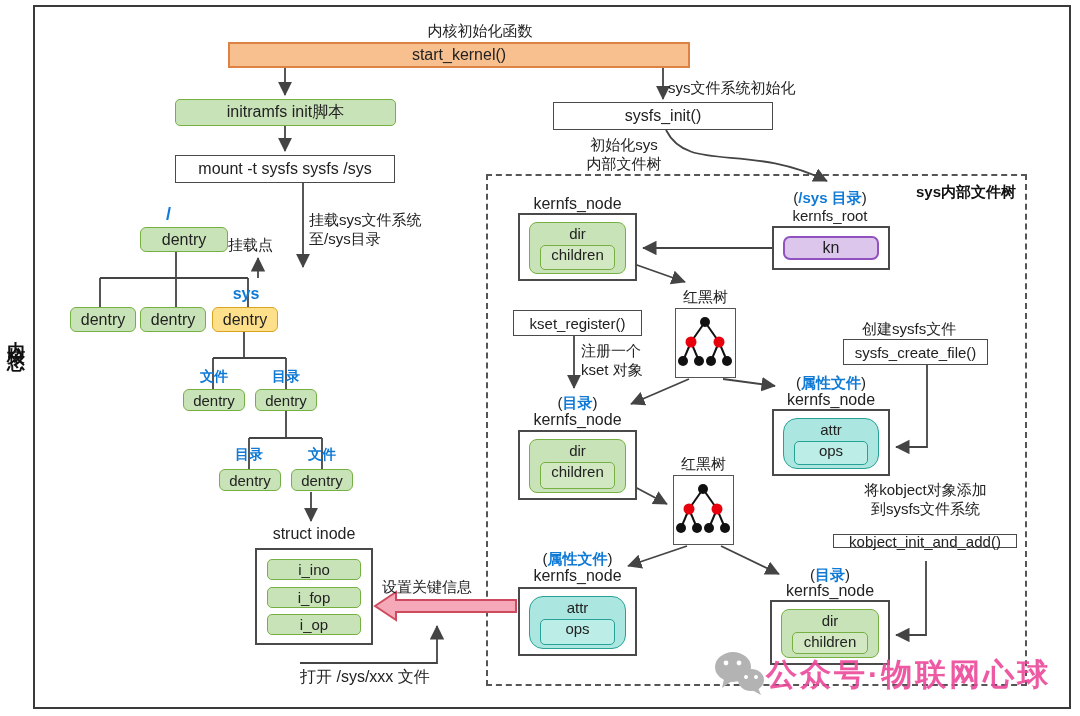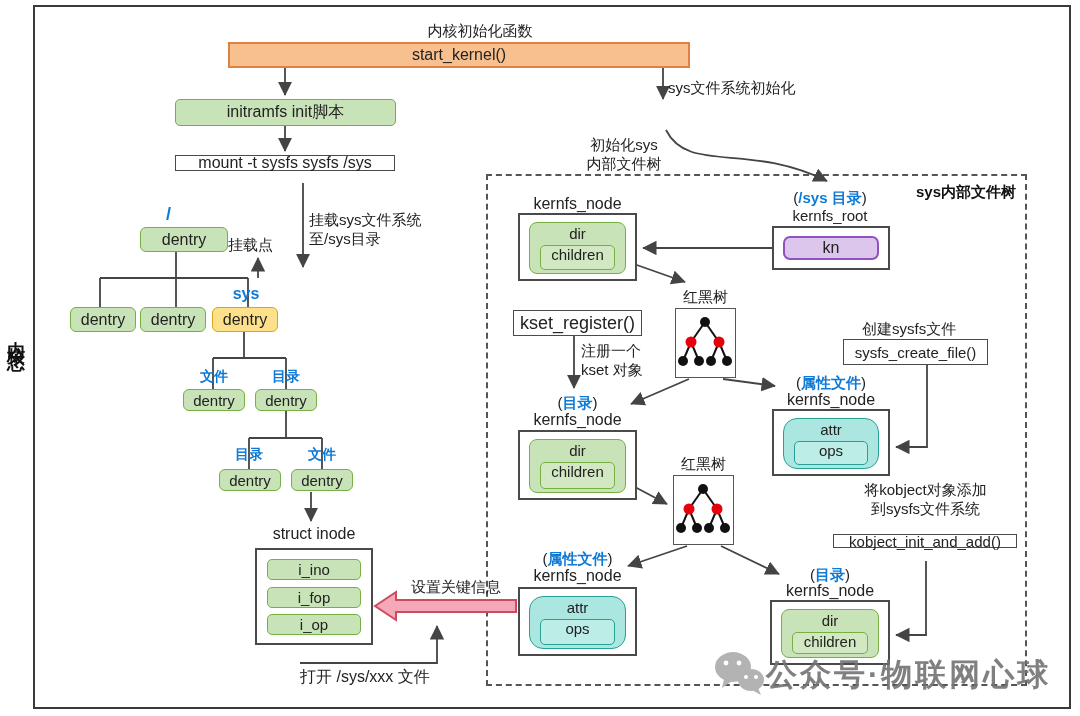--- a/index.html
+++ b/index.html
@@ -26,21 +26,21 @@
   .knode{position:absolute;background:#fff;border:2px solid #4a4a4a;box-sizing:border-box;}
   .gpill{position:absolute;left:9px;right:9px;top:7px;bottom:5px;background:var(--gfill);border:1.7px solid var(--gbord);border-radius:8px;text-align:center;font-size:15px;box-sizing:border-box;}
   .gpill .ptop{height:21px;line-height:21px;}
   .gpill .ipill{position:absolute;left:10px;right:10px;top:22px;bottom:3px;background:var(--gfill2);border:1.6px solid var(--gbord);border-radius:5px;line-height:18px;font-size:15px;box-sizing:border-box;}
   .gpill.teal{background:var(--tfill);border-color:var(--tbord);border-radius:14px;}
   .gpill.teal .ipill{background:var(--tfill2);border-color:var(--tbord);}
   .ppill{position:absolute;left:9px;right:9px;top:8px;bottom:8px;background:#DCC6EC;border:2px solid #9152C0;border-radius:7px;display:flex;align-items:center;justify-content:center;font-size:16px;box-sizing:border-box;}
   .ifield{position:absolute;left:10px;right:10px;height:21px;background:var(--gfill);border:1.6px solid var(--gbord);border-radius:5px;line-height:19px;text-align:center;font-size:15px;box-sizing:border-box;}
   .kmode{position:absolute;left:4px;top:326px;writing-mode:vertical-rl;text-orientation:upright;letter-spacing:6px;font-size:18px;font-weight:bold;color:#111;}
   .treebox{position:absolute;background:#fff;border:1.6px solid #555;box-sizing:border-box;}
-  .wm-text{position:absolute;left:766px;top:654px;font-size:31px;color:#737373;letter-spacing:3px;font-weight:bold;opacity:.9;white-space:nowrap;}
+  .wm-text{position:absolute;left:766px;top:654px;font-size:31px;color:#ec4899;letter-spacing:3px;font-weight:bold;opacity:.9;white-space:nowrap;}
   svg.overlay{position:absolute;left:0;top:0;pointer-events:none;}
 </style>
 </head>
 <body>
 
 <div id="stage">
 
   <div class="border-frame"></div>
 
   <span class="kmode">内核态</span>
@@ -82,26 +82,27 @@
       <path d="M721,546 L779,574" marker-end="url(#ah)"></path>
       <path d="M926,561 L926,635 L896,635" marker-end="url(#ah)"></path>
     </g>
 
     <polygon points="375,606 396,592 396,600 516,600 516,612 396,612 396,620" fill="#F5A9B8" stroke="#CE4A5E" stroke-width="2"></polygon>
   </svg>
 
   <span class="lbl c" style="left:380px;top:22px;width:200px;">内核初始化函数</span>
   <div class="box orange" style="left:228px;top:42px;width:462px;height:26px;">start_kernel()</div>
   <div class="box greenbar" style="left:175px;top:99px;width:221px;height:27px;">initramfs init脚本</div>
-  <div class="box wbox" style="left:175px;top:155px;width:220px;height:16px;">mount -t sysfs sysfs /sys</div>
+  <div class="box wbox" style="left:175px;top:155px;width:220px;height:28px;">mount -t sysfs sysfs /sys</div>
   <div class="lbl" style="left:309px;top:210px;line-height:19px;">
     <span>挂载sys文件系统</span><br>
     <span>至/sys目录</span>
   </div>
   <span class="lbl" style="left:668px;top:79px;">sys文件系统初始化</span>
+  <div class="box wbox" style="left:553px;top:102px;width:220px;height:28px;">sysfs_init()</div>
   <div class="lbl c" style="left:583px;top:135px;width:82px;line-height:19px;">
     <span>初始化sys</span><br>
     <span>内部文件树</span>
   </div>
 
   <span class="lbl blue" style="left:166px;top:204px;font-size:18px;">/</span>
   <div class="box dentry" style="left:140px;top:227px;width:88px;height:25px;">dentry</div>
   <span class="lbl" style="left:228px;top:236px;">挂载点</span>
   <span class="lbl blue c" style="left:226px;top:285px;width:40px;font-size:16px;">sys</span>
   <div class="box dentry" style="left:70px;top:307px;width:66px;height:25px;">dentry</div>
@@ -116,40 +117,40 @@
   <span class="lbl blue c" style="left:300px;top:446px;width:44px;font-size:14px;">文件</span>
   <div class="box dentry" style="left:219px;top:469px;width:62px;height:22px;font-size:15px;">dentry</div>
   <div class="box dentry" style="left:291px;top:469px;width:62px;height:22px;font-size:15px;">dentry</div>
 
   <span class="lbl c" style="left:255px;top:525px;width:118px;font-size:16px;">struct inode</span>
   <div class="knode" style="left:255px;top:548px;width:118px;height:97px;">
     <div class="ifield" style="top:9px;">i_ino</div>
     <div class="ifield" style="top:37px;">i_fop</div>
     <div class="ifield" style="top:64px;">i_op</div>
   </div>
-  <span class="lbl" style="left:382px;top:578px;margin-left:29px;">设置关键信息</span>
+  <span class="lbl" style="left:382px;top:578px;">设置关键信息</span>
   <span class="lbl" style="left:300px;top:667px;font-size:16px;">打开 /sys/xxx 文件</span>
 
   <div class="lbl c" style="left:770px;top:189px;width:120px;">
     <span>(</span><span class="blue">/sys 目录</span><span>)</span>
   </div>
   <span class="lbl c" style="left:770px;top:207px;width:120px;">kernfs_root</span>
   <div class="knode" style="left:772px;top:226px;width:118px;height:44px;">
     <div class="ppill">kn</div>
   </div>
 
   <span class="lbl c" style="left:518px;top:195px;width:119px;font-size:16px;">kernfs_node</span>
   <div class="knode" style="left:518px;top:213px;width:119px;height:68px;">
     <div class="gpill">
       <div class="ptop">dir</div>
       <div class="ipill">children</div>
     </div>
   </div>
 
-  <div class="box wbox" style="left:513px;top:310px;width:129px;height:26px;font-size:18px;">kset_register()</div>
+  <div class="box wbox" style="left:513px;top:310px;width:129px;height:26px;font-size:15px;">kset_register()</div>
   <div class="lbl" style="left:581px;top:341px;line-height:19px;">
     <span>注册一个</span><br>
     <span>kset 对象</span>
   </div>
 
   <span class="lbl c" style="left:668px;top:288px;width:75px;">红黑树</span>
   <div class="treebox" style="left:675px;top:308px;width:61px;height:70px;">
     <svg width="58" height="67" viewBox="0 0 58 67">
       <g stroke="#111" stroke-width="2">
         <line x1="29" y1="13" x2="15" y2="33"></line>

